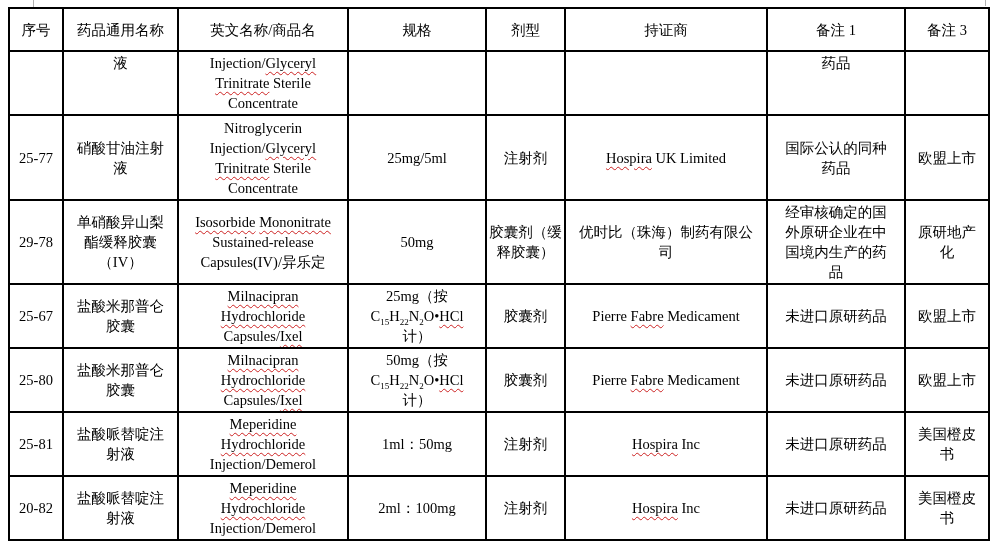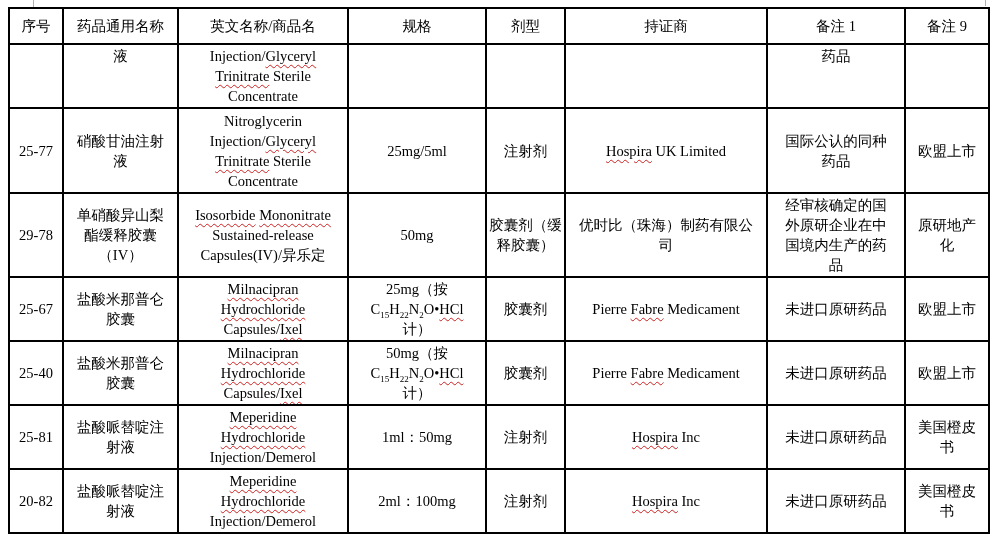--- a/index.html
+++ b/index.html
@@ -56,29 +56,29 @@
         <col style="width: 54px;">
         <col style="width: 115px;">
         <col style="width: 170px;">
         <col style="width: 138px;">
         <col style="width: 79px;">
         <col style="width: 202px;">
         <col style="width: 138px;">
         <col style="width: 84px;">
       </colgroup>
     <thead>
-      <tr style="height: 36px;">
+      <tr style="height: 43px;">
           <th>序号</th>
           <th>药品通用名称</th>
           <th>英文名称/商品名</th>
           <th>规格</th>
           <th>剂型</th>
           <th>持证商</th>
           <th>备注 1</th>
-          <th>备注 9</th>
+          <th>备注 3</th>
         </tr>
     </thead>
     <tbody>
         <tr class="vtop" style="height: 64px;">
           <td></td>
           <td>液</td>
           <td>Injection/<span class="sq">Glyceryl</span><br><span class="sq">Trinitrate</span> Sterile<br>Concentrate</td>
           <td></td>
           <td></td>
           <td></td>
@@ -109,21 +109,21 @@
           <td>25-67</td>
           <td>盐酸米那普仑<br>胶囊</td>
           <td><span class="sq">Milnacipran</span><br><span class="sq">Hydrochloride</span><br>Capsules/<span class="sq">Ixel</span></td>
           <td>25mg（按<br>C<sub>15</sub>H<sub>22</sub>N<sub>2</sub>O•<span class="sq">HCl</span><br>计）</td>
           <td>胶囊剂</td>
           <td>Pierre <span class="sq">Fabre</span> Medicament</td>
           <td>未进口原研药品</td>
           <td>欧盟上市</td>
         </tr>
         <tr style="height: 63px;">
-          <td>25-40</td>
+          <td>25-80</td>
           <td>盐酸米那普仑<br>胶囊</td>
           <td><span class="sq">Milnacipran</span><br><span class="sq">Hydrochloride</span><br>Capsules/<span class="sq">Ixel</span></td>
           <td>50mg（按<br>C<sub>15</sub>H<sub>22</sub>N<sub>2</sub>O•<span class="sq">HCl</span><br>计）</td>
           <td>胶囊剂</td>
           <td>Pierre <span class="sq">Fabre</span> Medicament</td>
           <td>未进口原研药品</td>
           <td>欧盟上市</td>
         </tr>
         <tr style="height: 62px;">
           <td>25-81</td>

